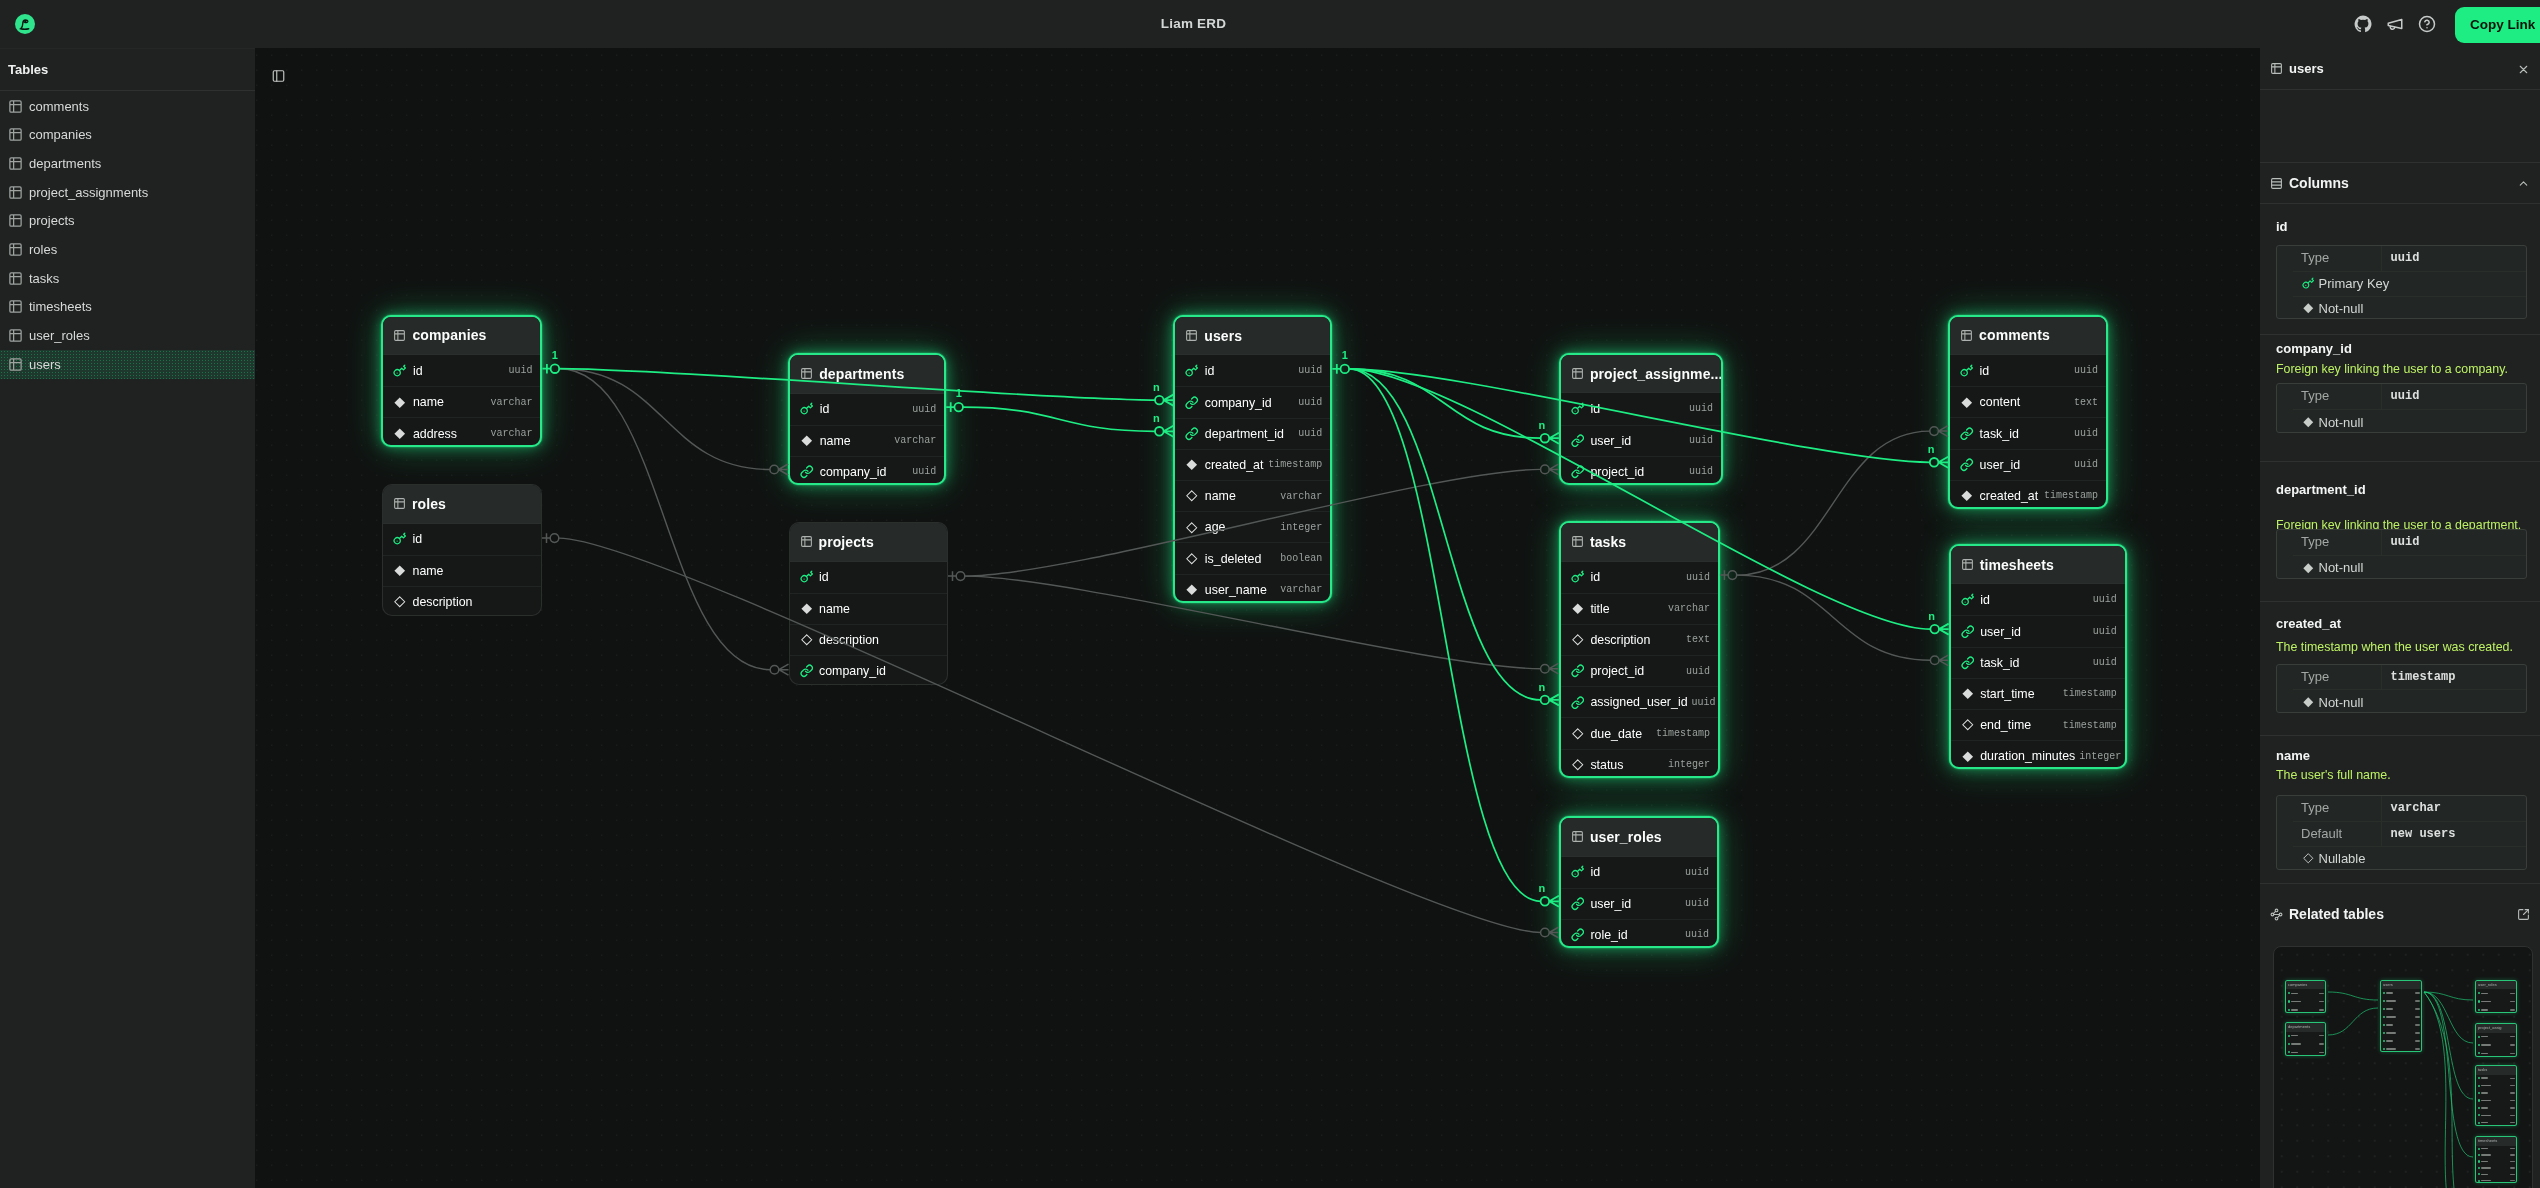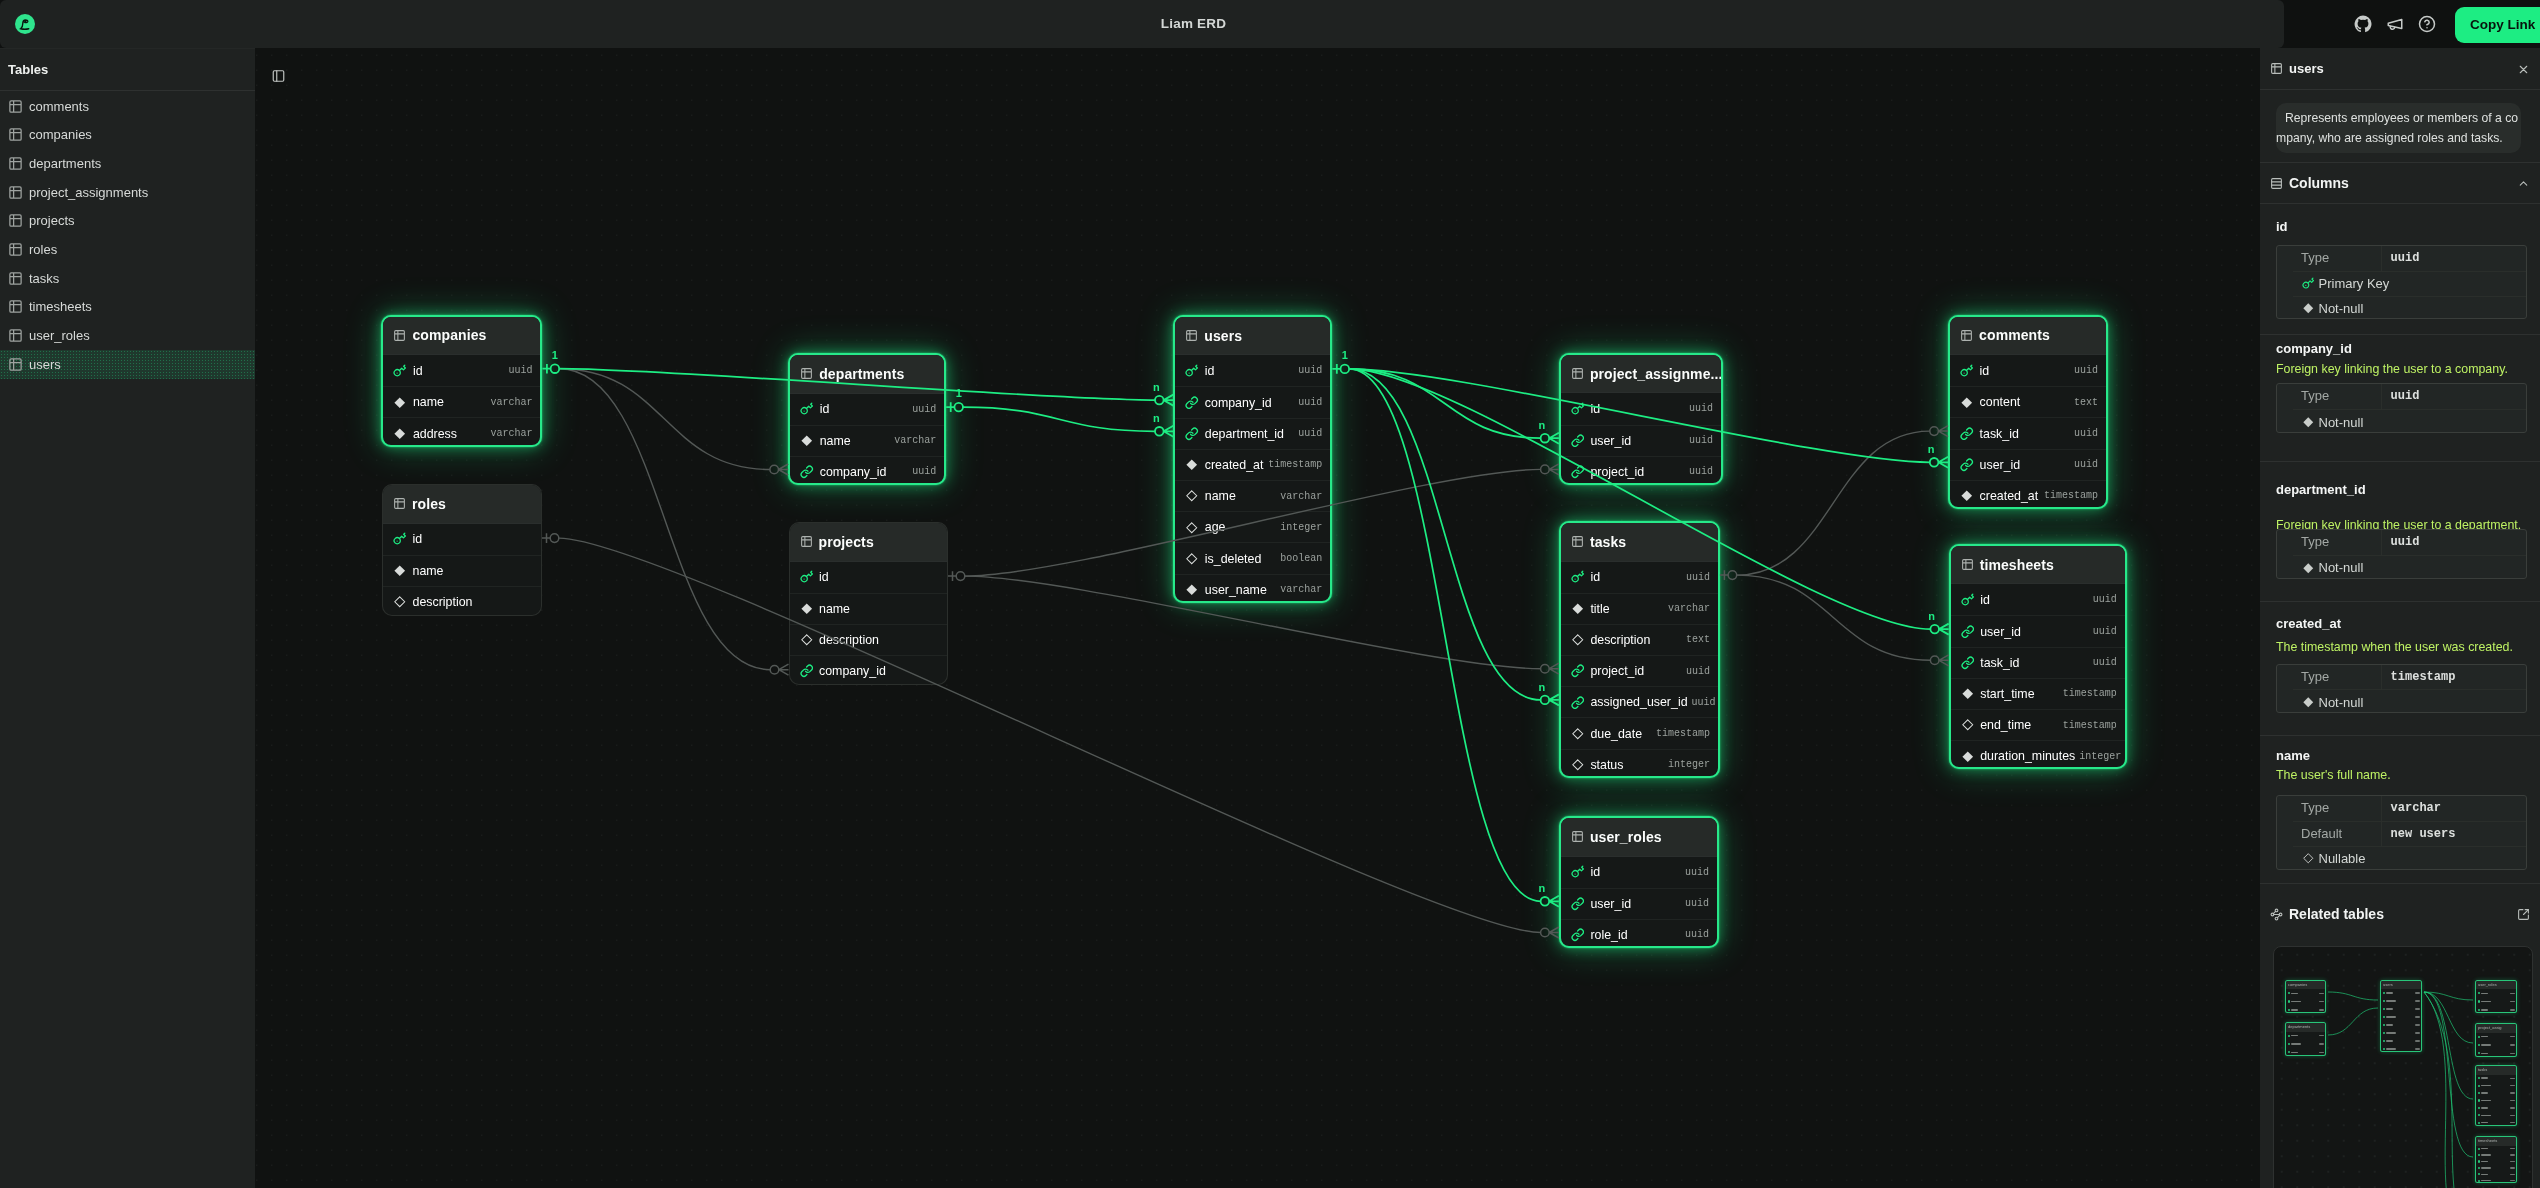--- a/index.html
+++ b/index.html
@@ -1,16 +1,16 @@
 <!DOCTYPE html>
 <html><head><meta charset="utf-8"><style>
 * { margin:0; padding:0; box-sizing:border-box; }
 html,body { width:2540px; height:1188px; overflow:hidden; background:#0f1110; font-family:"Liberation Sans",sans-serif; }
 #app { position:relative; width:2540px; height:1188px; }
-#topbar { position:absolute; left:0; top:0; width:2284px; height:48px; background:#1f2221;border-radius:6px; }
+#topbar { position:absolute; left:0; top:0; width:2540px; height:48px; background:#1f2221; }
 #lsb { position:absolute; left:0; top:48px; width:255px; height:1140px; background:#1f2221; border-top:1px solid #31343250; }
 #rsb { position:absolute; left:2260px; top:48px; width:280px; height:1140px; background:#1f2221; overflow:hidden; }
 #canvas { position:absolute; left:255px; top:48px; width:2005px; height:1140px; background:#101211;
   background-image: radial-gradient(circle, #242726 0.9px, transparent 1px); background-size:15px 15px; background-position:9.3px 14.7px; }
 
 #logo { position:absolute; left:15px; top:14px; width:20px; height:20px; border-radius:50%; background:#2fe48d; }
 #logo svg { position:absolute; left:3px; top:2.5px; width:14px; height:15px; }
 #title { position:absolute; left:0; top:0; width:2387px; height:48px; line-height:48px; text-align:center; color:#d3d7d5; font-size:13.5px; font-weight:600; letter-spacing:.2px; }
 .tbico { position:absolute; top:15px; width:18px; height:18px; color:#c6cac8; }
 #copylink { position:absolute; left:2455px; top:7px; width:96px; height:36px; border-radius:9px; background:#1ded83; color:#08130c; font-size:13.5px; font-weight:600; line-height:36px; padding-left:15px; }
@@ -723,24 +723,20 @@
 <text x="1286.9" y="844.3" class="card">n</text>
 </svg>
 </div>
 
 <div id="rsb">
   <div class="rhdr"><svg viewBox="0 0 24 24">
           <use href="#i-table"></use>
         </svg>users<svg class="x" viewBox="0 0 24 24">
           <use href="#i-x"></use>
         </svg></div>
-  <div id="descbox">
-        <div class="l1">Represents employees or members of a co</div>
-        <div class="l2">mpany, who are assigned roles and tasks.</div>
-      </div>
   <div class="sechdr" style="top:114px"><svg viewBox="0 0 24 24">
           <use href="#i-rows"></use>
         </svg>Columns<svg class="chev" viewBox="0 0 24 24">
           <use href="#i-chev"></use>
         </svg></div>
 <div class="clabel" style="top:170.9px">id</div>
 <div class="tt" style="top:196.8px;height:74.7px">
         <div class="ttr">
           <div class="ttl">Type</div>
           <div class="ttv">uuid</div>

